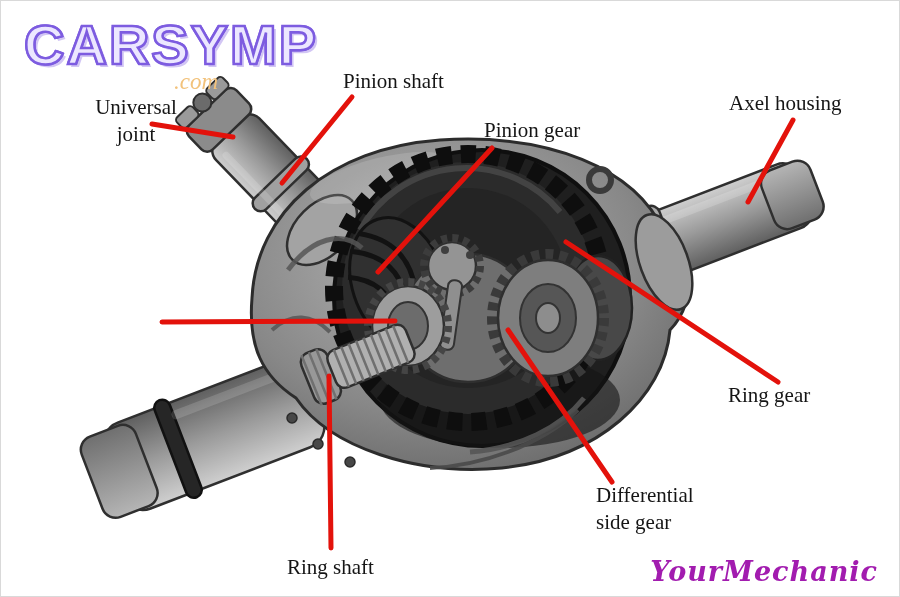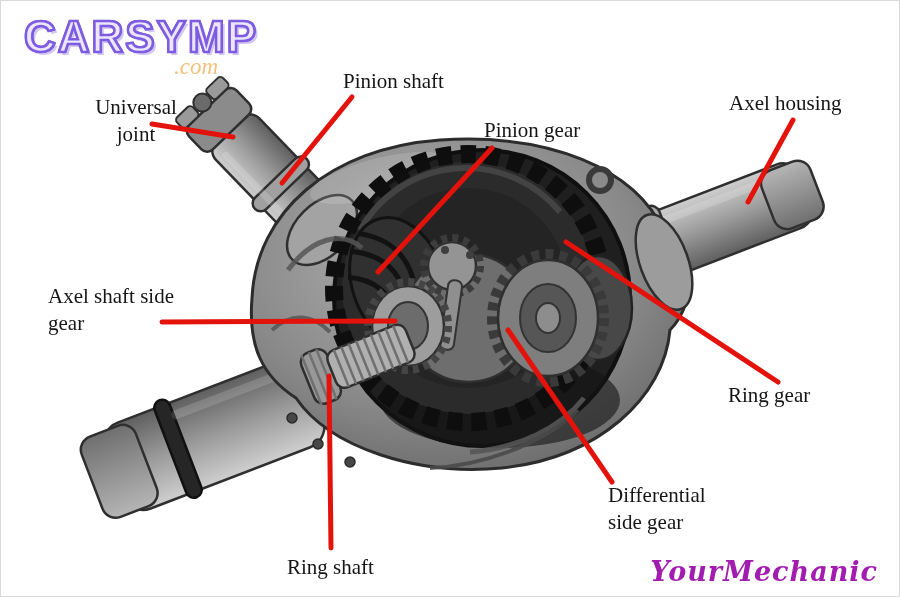--- a/index.html
+++ b/index.html
@@ -21,21 +21,21 @@
     z-index:5;
   }
   .label.center{text-align:center;margin-top:24px;}
   .logo{
     position:absolute;left:24px;top:12px;z-index:6;
   }
   .logo .brand{
     display:block;
     font-family:"Liberation Sans", sans-serif;
     font-weight:bold;
-    font-size:44px;
+    font-size:56px;
     letter-spacing:2px;
     color:#ece7ff;
     -webkit-text-stroke:2.5px #7d5ce0;
     text-shadow:3px 3px 0 rgba(125,92,224,0.35), -1px -1px 0 #7d5ce0, 1px -1px 0 #7d5ce0, -1px 1px 0 #7d5ce0, 1px 1px 0 #7d5ce0;
   }
   .logo .suffix{
     display:block;
     margin:-8px 0 0 150px;
     font-family:"Liberation Serif", serif;
     font-style:italic;
@@ -187,28 +187,26 @@
 
   <div class="label center" style="left:86px;top:70px;width:100px;">Universal
 joint</div>
 
   <div class="label" style="left:343px;top:68px;">Pinion shaft</div>
 
   <div class="label" style="left:484px;top:117px;">Pinion gear</div>
 
   <div class="label" style="left:729px;top:90px;">Axel housing</div>
 
-  <div class="label" style="left:48px;top:283px;width:170px;">Axel shaft side
-gear</div>
 
   <div class="label" style="left:728px;top:382px;">Ring gear</div>
 
   <div class="label" style="left:287px;top:554px;">Ring shaft</div>
 
-  <div class="label" style="left:596px;top:482px;width:150px;margin-left:12px;">Differential
+  <div class="label" style="left:596px;top:482px;width:150px;">Differential
 side gear</div>
 
   <div class="logo">
     <span class="brand">CARSYMP</span>
     <span class="suffix">.com</span>
   </div>
 
   <div class="watermark">YourMechanic</div>
 
 </div>

